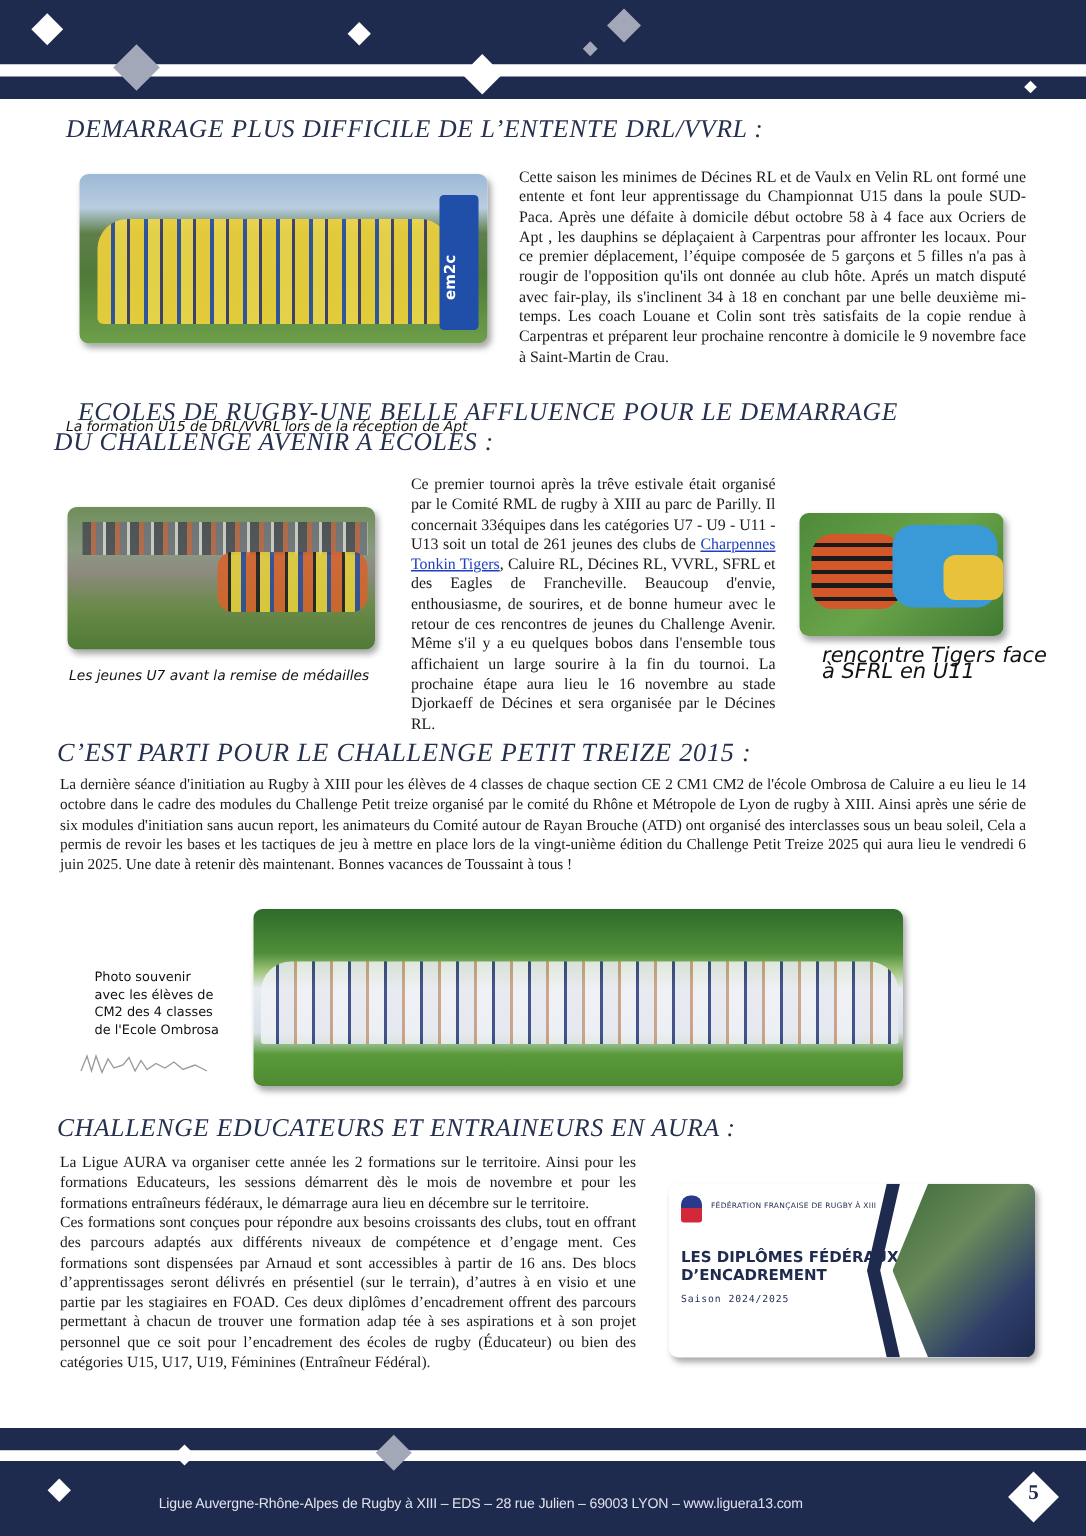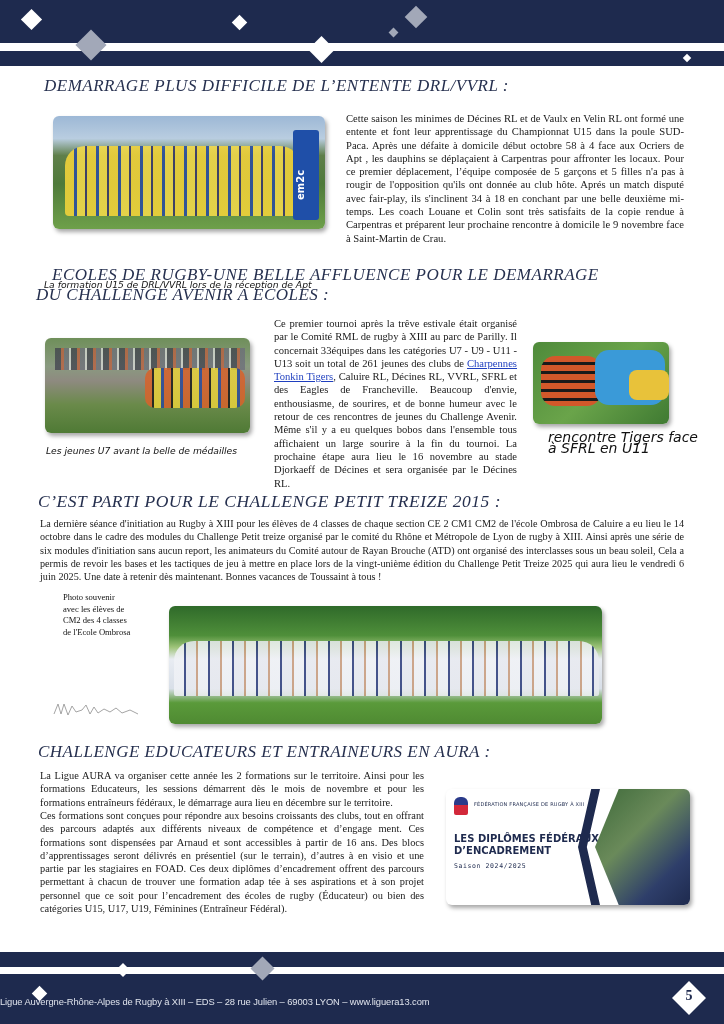--- a/index.html
+++ b/index.html
@@ -49,21 +49,21 @@
   #photo-ffr .org { position:absolute; left:28px; top:12px; font-family:"DejaVu Sans",sans-serif; font-size:5px; color:#1e2a4e; letter-spacing:0.2px; }
   #photo-ffr .head { position:absolute; left:8px; top:44px; font-family:"DejaVu Sans",sans-serif; font-weight:bold; font-size:10px; line-height:12px; color:#1e2a4e; }
   #photo-ffr .season { position:absolute; left:8px; top:73px; font-family:"DejaVu Sans Mono",monospace; font-size:6.5px; color:#1e2a4e; letter-spacing:0.6px;}
 
   #signature { position:absolute; left:52px; top:700px; width:90px; height:20px; }
 
   #footer { position:absolute; left:0; top:952px; width:724px; height:72px; }
   #footer .band-top { position:absolute; left:0; top:0; width:724px; height:15px; background:#1e2a4e; }
   #footer .stripe { position:absolute; left:0; top:15px; width:724px; height:7px; background:#ffffff; }
   #footer .band-bot { position:absolute; left:0; top:22px; width:724px; height:50px; background:#1e2a4e; }
-  #footer-text { position:absolute; left:0; width:641px; top:996px; font-family:"Liberation Sans", sans-serif; font-size:9.4px; color:#dfe3ec; letter-spacing:-0.1px; }
+  #footer-text { position:absolute; left:0; width:641px; top:996px; text-align:center; font-family:"Liberation Sans", sans-serif; font-size:9.4px; color:#dfe3ec; letter-spacing:-0.1px; }
   #page-number { position:absolute; left:677px; top:986px; width:24px; height:24px; transform:rotate(45deg); background:#fff; }
   #page-number-text { position:absolute; left:677px; top:988px; width:24px; text-align:center; font-family:"Liberation Serif",serif; font-weight:bold; font-size:14px; color:#1e2a4e; }
 </style>
 </head>
 <body>
 
 <div id="header">
   <div class="band-top"></div>
   <div class="stripe"></div>
   <div class="band-bot"></div>
@@ -85,37 +85,37 @@
 </div>
 <div class="caption" style="left:44px;top:247px;font-size:9.2px;margin-top:32px;">La formation U15 de DRL/VVRL lors de la réception de Apt</div>
 <p class="body-text" style="left:346px;top:102px;width:338px;margin:10px 0 0 0;">Cette saison les minimes de Décines RL et de Vaulx en Velin RL ont formé une entente et font leur apprentissage du Championnat U15 dans la poule SUD-Paca.  Après une défaite à domicile début octobre 58 à 4 face aux Ocriers de Apt , les dauphins se déplaçaient à Carpentras pour affronter les locaux. Pour ce premier déplacement, l’équipe composée de 5 garçons et 5 filles n'a pas à rougir de l'opposition qu'ils ont donnée au club hôte. Aprés un match disputé avec fair-play, ils s'inclinent 34 à 18 en conchant par une belle deuxième mi-temps. Les coach Louane et Colin sont très satisfaits de la copie rendue  à Carpentras et préparent leur prochaine rencontre à domicile  le 9 novembre face à Saint-Martin de Crau.</p>
 
 <h2 class="title" style="left:52px;top:265px;font-size:17px;">ECOLES DE RUGBY-UNE BELLE AFFLUENCE POUR LE DEMARRAGE</h2>
 <h2 class="title" style="left:36px;top:285px;font-size:17px;">DU CHALLENGE AVENIR A ECOLES :</h2>
 <div class="photo" id="photo-u7" style="left:45px;top:338px;width:205px;height:95px;">
   <div class="crowd"></div>
   <div class="kids"></div>
 </div>
-<div class="caption" style="left:46px;top:445px;font-size:9.2px;">Les jeunes U7 avant la belle de médailles</div>
+<div class="caption" style="left:46px;top:445px;font-size:9.2px;">Les jeunes U7 avant la remise de médailles</div>
 <p class="body-text" style="left:274px;top:310px;width:243px;margin:7px 0 0 0;">
   <span>Ce premier tournoi après la trêve estivale était organisé par le Comité RML de rugby à XIII au parc de Parilly. Il concernait  33équipes dans les catégories U7 - U9 - U11 - U13 soit un total de 261 jeunes des clubs de </span><a class="link" href="#">Charpennes Tonkin Tigers</a><span>, Caluire RL, Décines RL, VVRL, SFRL et des Eagles de Francheville. Beaucoup d'envie, enthousiasme, de sourires, et de bonne humeur avec le retour de ces rencontres de jeunes du Challenge Avenir. Même s'il y a eu quelques bobos dans l'ensemble tous affichaient un large sourire à la fin du tournoi. La prochaine étape aura lieu le 16 novembre au stade Djorkaeff de Décines et sera organisée par le Décines RL.</span>
 </p>
 <div class="photo" id="photo-tigers" style="left:533px;top:342px;width:136px;height:82px;">
   <div class="p1"></div>
   <div class="p2"></div>
   <div class="p3"></div>
 </div>
 <div class="caption" style="left:548px;top:432px;font-size:14px;line-height:11px;">
   <div>rencontre Tigers face</div>
   <div>à SFRL en U11</div>
 </div>
 
 <h2 class="title" style="left:38px;top:491px;font-size:17.5px;">C’EST PARTI POUR LE CHALLENGE PETIT TREIZE 2015 :</h2>
 <p class="body-text" style="left:40px;top:517px;width:644px;margin:0;font-size:10.2px;line-height:13.3px;">La dernière séance d'initiation au Rugby à XIII pour les élèves de 4 classes de chaque section CE 2 CM1 CM2 de l'école Ombrosa de Caluire a eu lieu le 14 octobre dans le cadre des modules du Challenge Petit treize organisé par le comité du Rhône et Métropole de Lyon de rugby à XIII. Ainsi après une série de six modules d'initiation sans aucun report, les animateurs du Comité autour de Rayan Brouche (ATD) ont organisé des interclasses sous un beau soleil, Cela a permis de revoir les bases et les tactiques de jeu à mettre en place lors de la vingt-unième édition du Challenge Petit Treize 2025 qui aura lieu le vendredi 6 juin 2025. Une date à retenir dès maintenant. Bonnes vacances de Toussaint à tous !</p>
-<div class="caption" style="left:63px;top:592px;font-size:8.6px;line-height:11.5px;font-style:normal;font-family:Liberation Serif, serif;">
+<div class="caption" style="left:63px;top:647px;font-size:8.6px;line-height:11.5px;font-style:normal;">
   <div>Photo souvenir</div>
   <div>avec les élèves de</div>
   <div>CM2 des 4 classes</div>
   <div>de l'Ecole Ombrosa</div>
 </div>
 <svg id="signature" viewBox="0 0 90 20">
   <path d="M2 14 L6 4 L9 14 L12 4 L16 15 L20 6 L24 12 L30 10 L34 5 L38 14 L42 7 L46 13 L52 9 L58 12 L64 8 L70 13 L78 10 L86 14" fill="none" stroke="#9a9a9a" stroke-width="0.9"></path>
 </svg>
 <div class="photo" id="photo-ombrosa" style="left:169px;top:606px;width:433px;height:118px;">
   <div class="kids"></div>

